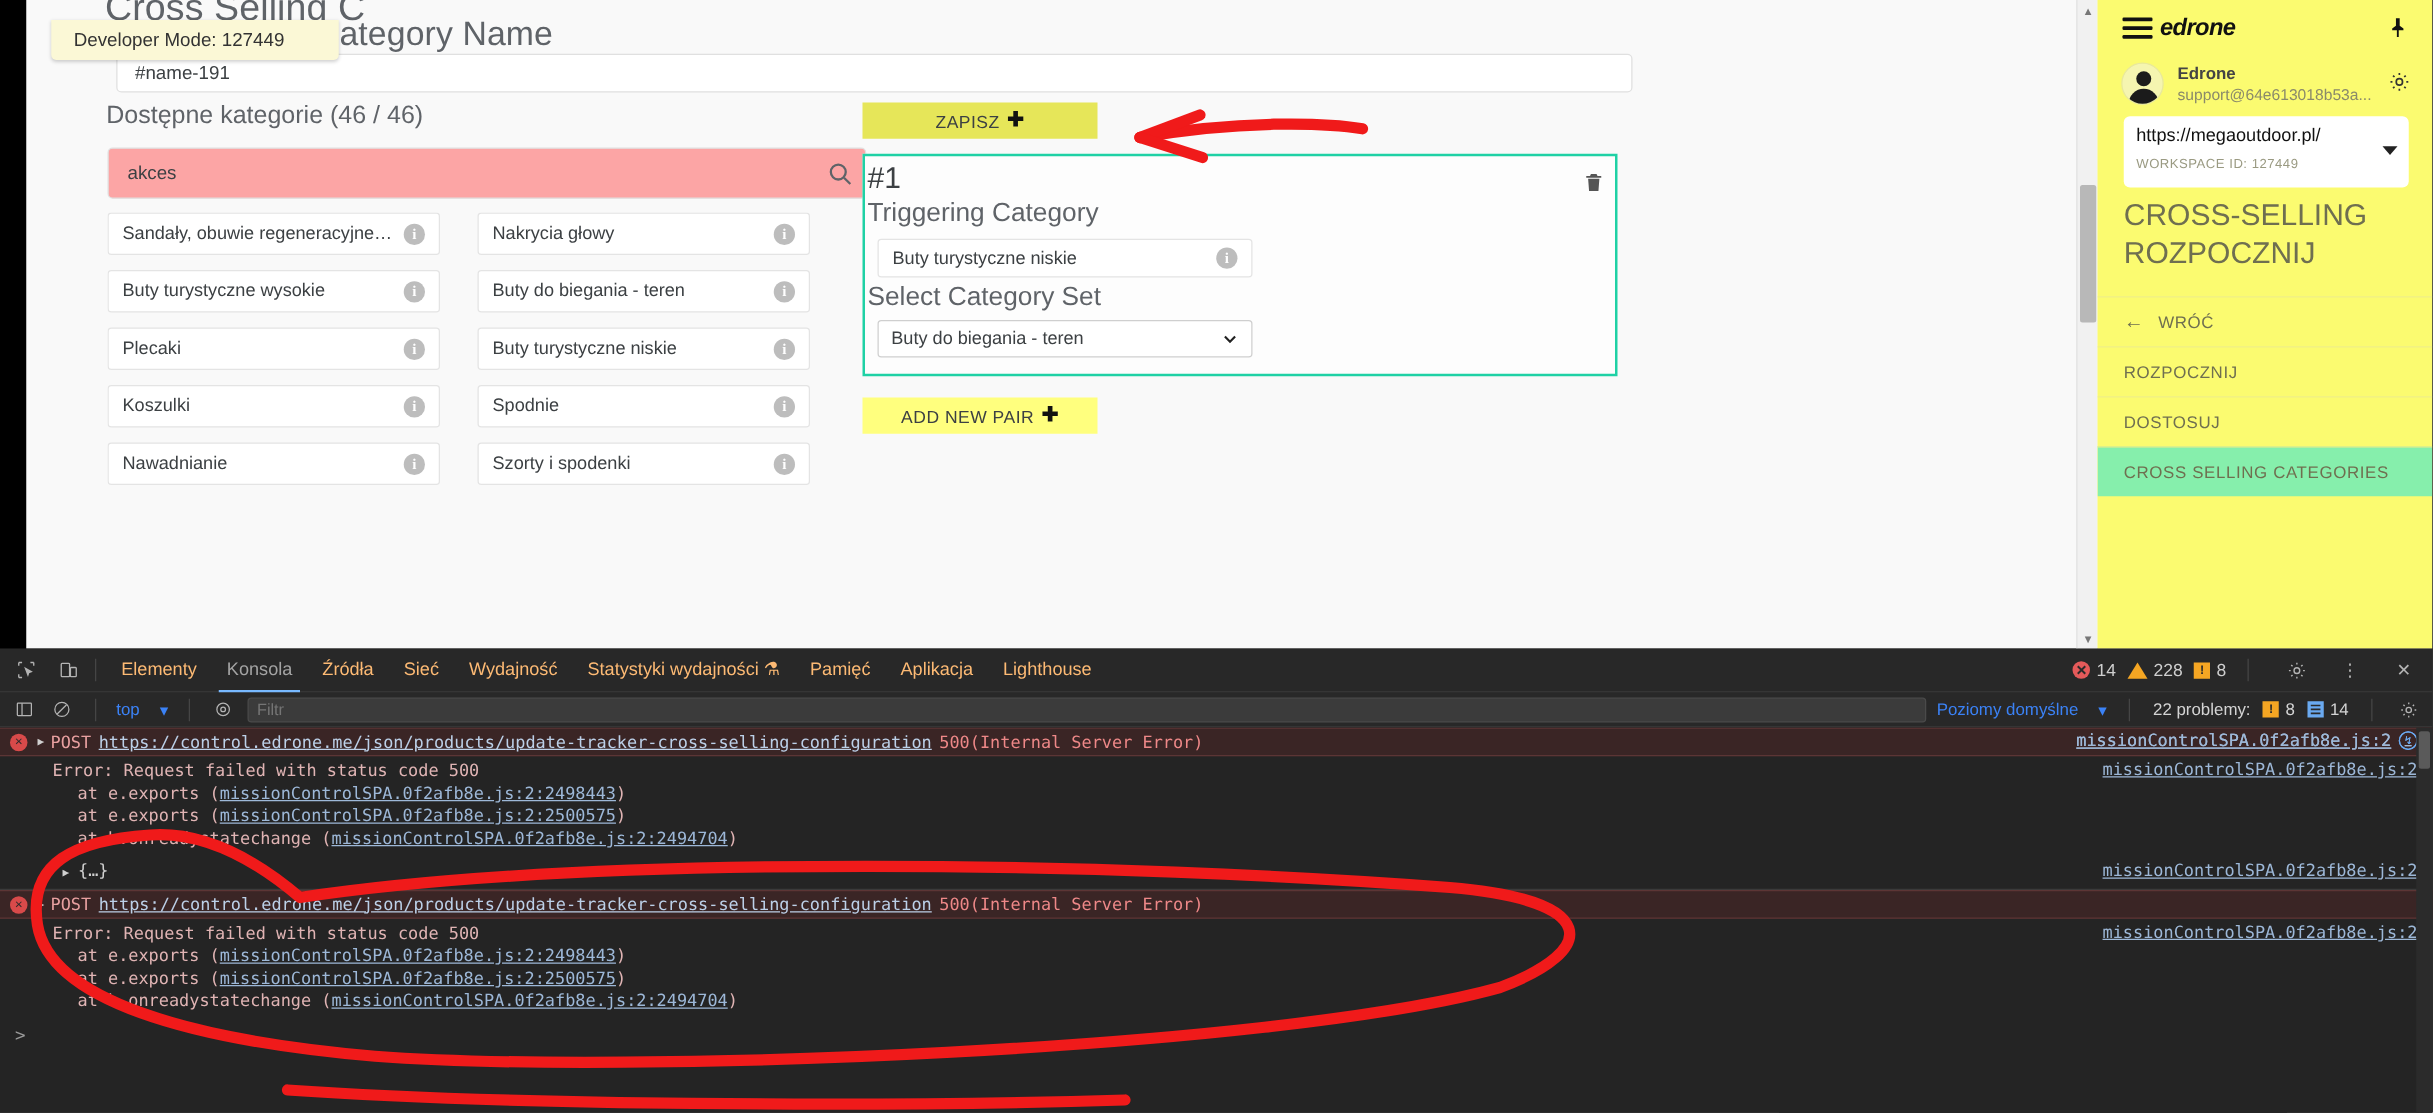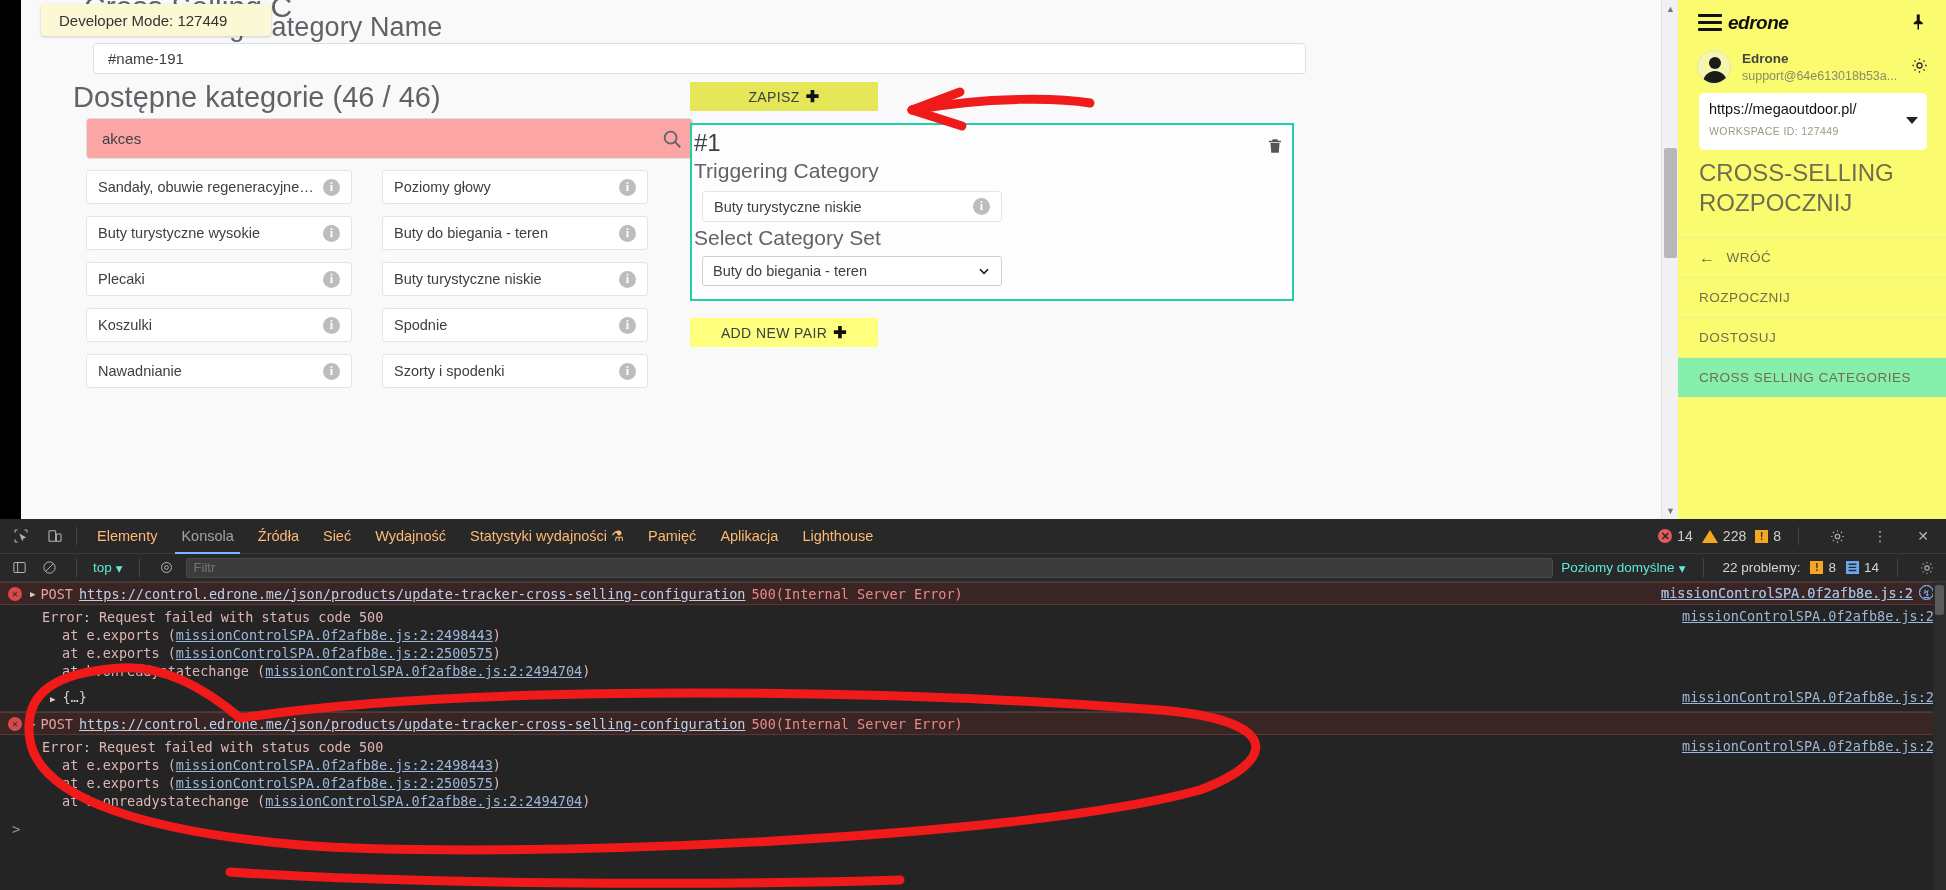--- a/index.html
+++ b/index.html
@@ -13,21 +13,21 @@
     position:absolute; left:0; top:0; width:1946px; height:519px;
     background:#000; overflow:hidden;
   }
   #page-white {
     position:absolute; left:21px; top:0; width:1925px; height:519px;
     background:#f9f9f9;
   }
 
   
   #devtooltip {
-    position:absolute; left:41px; top:4px; width:230px; height:32px;
+    position:absolute; left:41px; top:16px; width:230px; height:32px;
     background:#fbf8d6; color:#333; font-size:15px;
     display:flex; align-items:center; padding-left:18px;
     border-radius:0 0 4px 4px; z-index:40;
     box-shadow:0 1px 3px rgba(0,0,0,.18);
   }
 
   .content-col { position:absolute; left:21px; top:0; width:1640px; height:519px; }
 
   .h-cut {
     position:absolute; left:63px; top:-10px; font-size:30px; color:#5f6368;
@@ -39,21 +39,21 @@
   }
 
   .name-input {
     position:absolute; left:72px; top:43px; width:1213px; height:31px;
     background:#fff; border:1px solid #e0e0e0; border-radius:4px;
     font-size:15px; color:#3c4043; padding:0 14px;
     font-family:"Liberation Sans", sans-serif;
   }
 
   .h-avail {
-    position:absolute; left:52px; top:81px; font-size:29px; color:#5f6368;
+    position:absolute; left:64px; top:81px; font-size:20px; color:#5f6368;
     font-weight:400; white-space:nowrap;
   }
 
   .search-wrap {
     position:absolute; left:65px; top:118px; width:607px; height:41px;
     background:#fca5a5; border:1px solid #e0e0e0; border-radius:4px;
   }
   .search-wrap input {
     position:absolute; left:0; top:0; width:575px; height:39px;
     border:none; outline:none; background:transparent;
@@ -225,21 +225,21 @@
               border-bottom:13px solid #f5a623; position:relative;}
   .info-sq { width:13px;height:13px;background:#f5a623;color:#2a2a2a;font-size:10px;font-weight:bold;
              display:flex;align-items:center;justify-content:center;}
   .info-sq.blue { background:#6aa9f0; }
 
   #dt-filterbar {
     position:relative; height:28px; background:#282828; border-bottom:1px solid #3a3a3a;
     display:flex; align-items:center; padding:0 8px; gap:8px;
   }
   .fb-ic { width:22px;height:22px;color:#b4b4b4;display:flex;align-items:center;justify-content:center;}
-  .fb-top { font-size:13.5px; color:#5eead4; display:flex; align-items:center; gap:4px; cursor:pointer;}
+  .fb-top { font-size:13.5px; color:#3b82f6; display:flex; align-items:center; gap:16px; cursor:pointer;}
   #filter-input {
     flex:1; height:20px; background:#3b3b3b; border:1px solid #4a4a4a; border-radius:3px;
     color:#d4d4d4; font-size:13px; padding:0 7px; outline:none;
     font-family:"Liberation Sans", sans-serif;
   }
   .fb-right { display:flex; align-items:center; gap:10px; font-size:13.5px; color:#d4d4d4; }
 
   #console {
     position:relative; height:308px; background:#242424;
     font-family:"DejaVu Sans Mono", monospace; font-size:13.5px; overflow:hidden;
@@ -304,21 +304,21 @@
         </span>
       </div>
 
       <div id="cat-grid">
           <div class="cat-row">
             <div class="cat-cell">
               <span class="lbl">Sandały, obuwie regeneracyjne i miejskie</span>
               <span class="info-ico">i</span>
             </div>
             <div class="cat-cell">
-              <span class="lbl">Poziomy głowy</span>
+              <span class="lbl">Nakrycia głowy</span>
               <span class="info-ico">i</span>
             </div>
           </div>
           <div class="cat-row">
             <div class="cat-cell">
               <span class="lbl">Buty turystyczne wysokie</span>
               <span class="info-ico">i</span>
             </div>
             <div class="cat-cell">
               <span class="lbl">Buty do biegania - teren</span>

